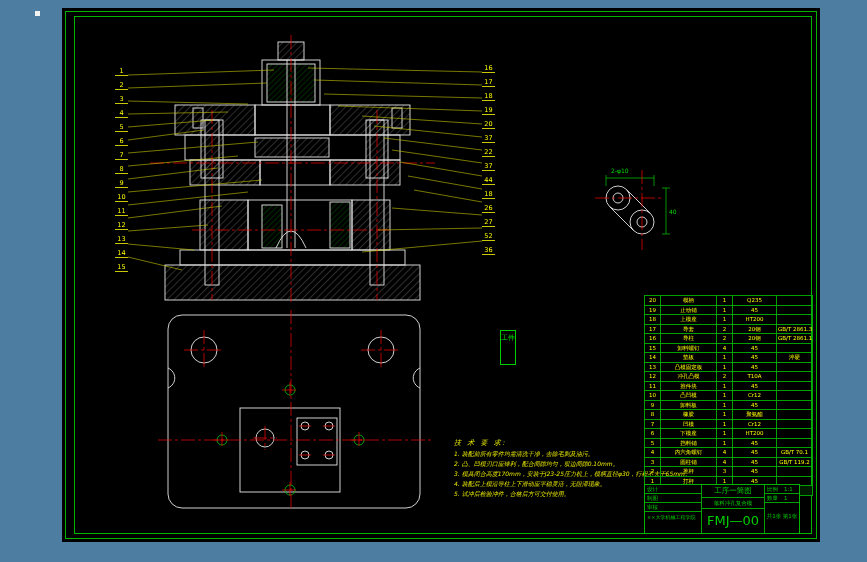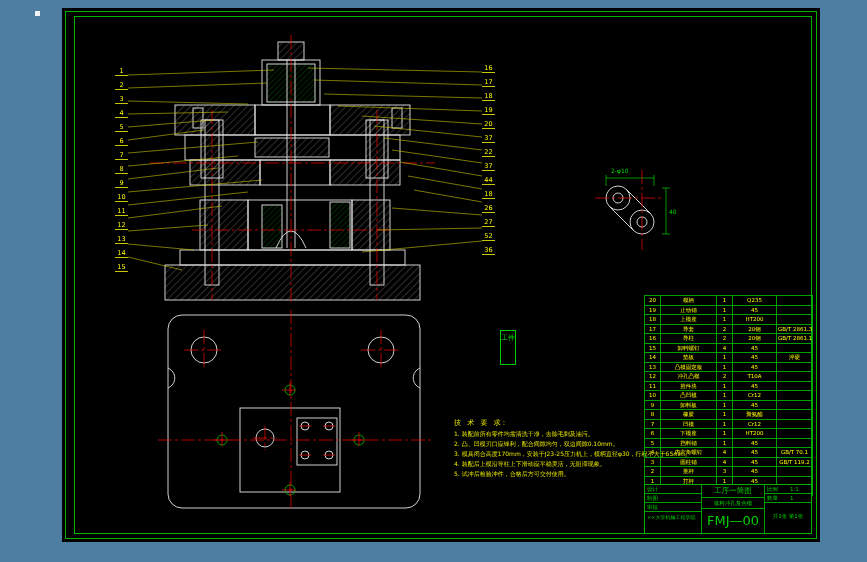--- a/index.html
+++ b/index.html
@@ -12,35 +12,35 @@
   .frame-outer{position:absolute;left:3px;top:3px;right:3px;bottom:3px;border:1px solid #00b400;}
   .frame-inner{position:absolute;left:12px;top:8px;right:8px;bottom:8px;border:1px solid #00b400;}
   .cad{position:absolute;left:0;top:0;}
 
   .balloons{position:absolute;display:flex;flex-direction:column;gap:6px;}
   .balloons-left{left:53px;top:60px;}
   .balloons-right{left:420px;top:57px;}
   .balloon{color:#ffff00;font-size:6.5px;line-height:7px;height:7px;width:13px;text-align:center;
            border-bottom:1px solid #c8c800;}
 
-  .notes{position:absolute;left:392px;top:410px;width:256px;color:#e8e800;font-size:6px;line-height:10px;}
+  .notes{position:absolute;left:392px;top:430px;width:256px;color:#e8e800;font-size:6px;line-height:10px;font-style:italic;}
   .notes-title{font-size:7px;letter-spacing:2px;margin-bottom:1px;}
   .note-line{white-space:nowrap;overflow:hidden;}
 
   .stamp{position:absolute;left:438px;top:322px;width:14px;height:30px;border:1px solid #00d000;
          color:#00e000;font-size:7px;line-height:9px;padding-top:3px;}
 
   .bom{position:absolute;left:582px;top:287px;width:168px;}
   .bom table{width:100%;border-collapse:collapse;table-layout:fixed;}
   .bom td{border:0.5px solid #00a000;color:#ffff00;font-size:5.5px;line-height:8px;height:8.5px;
           padding:0 1px;text-align:center;white-space:nowrap;overflow:hidden;}
   .bom tfoot td{color:#ffff00;background:#001a00;}
   .c0{width:16px}.c1{width:56px}.c2{width:16px}.c3{width:44px}.c4{width:36px}
 
-  .titleblock{position:absolute;left:582px;top:476px;width:168px;height:50px;border:1px solid #00b400;
+  .titleblock{position:absolute;left:582px;top:476px;width:156px;height:50px;border:1px solid #00b400;
               display:flex;color:#00d000;box-sizing:border-box;background:#000;}
   .tb-left{width:56px;border-right:1px solid #00a000;display:flex;flex-direction:column;}
   .tb-row{display:flex;border-bottom:1px solid #00a000;height:8px;font-size:5.5px;line-height:8px;}
   .tb-row span{flex:1;padding-left:2px;}
   .tb-org{flex:1;font-size:5px;line-height:6px;padding:2px;overflow:hidden;}
   .tb-mid{width:62px;border-right:1px solid #00a000;display:flex;flex-direction:column;text-align:center;}
   .tb-title{font-size:7.5px;line-height:12px;border-bottom:1px solid #00a000;}
   .tb-sub{font-size:5.5px;line-height:10px;border-bottom:1px solid #00a000;}
   .tb-code{flex:1;font-size:13px;line-height:24px;}
   .tb-right{flex:1;display:flex;flex-direction:column;}

